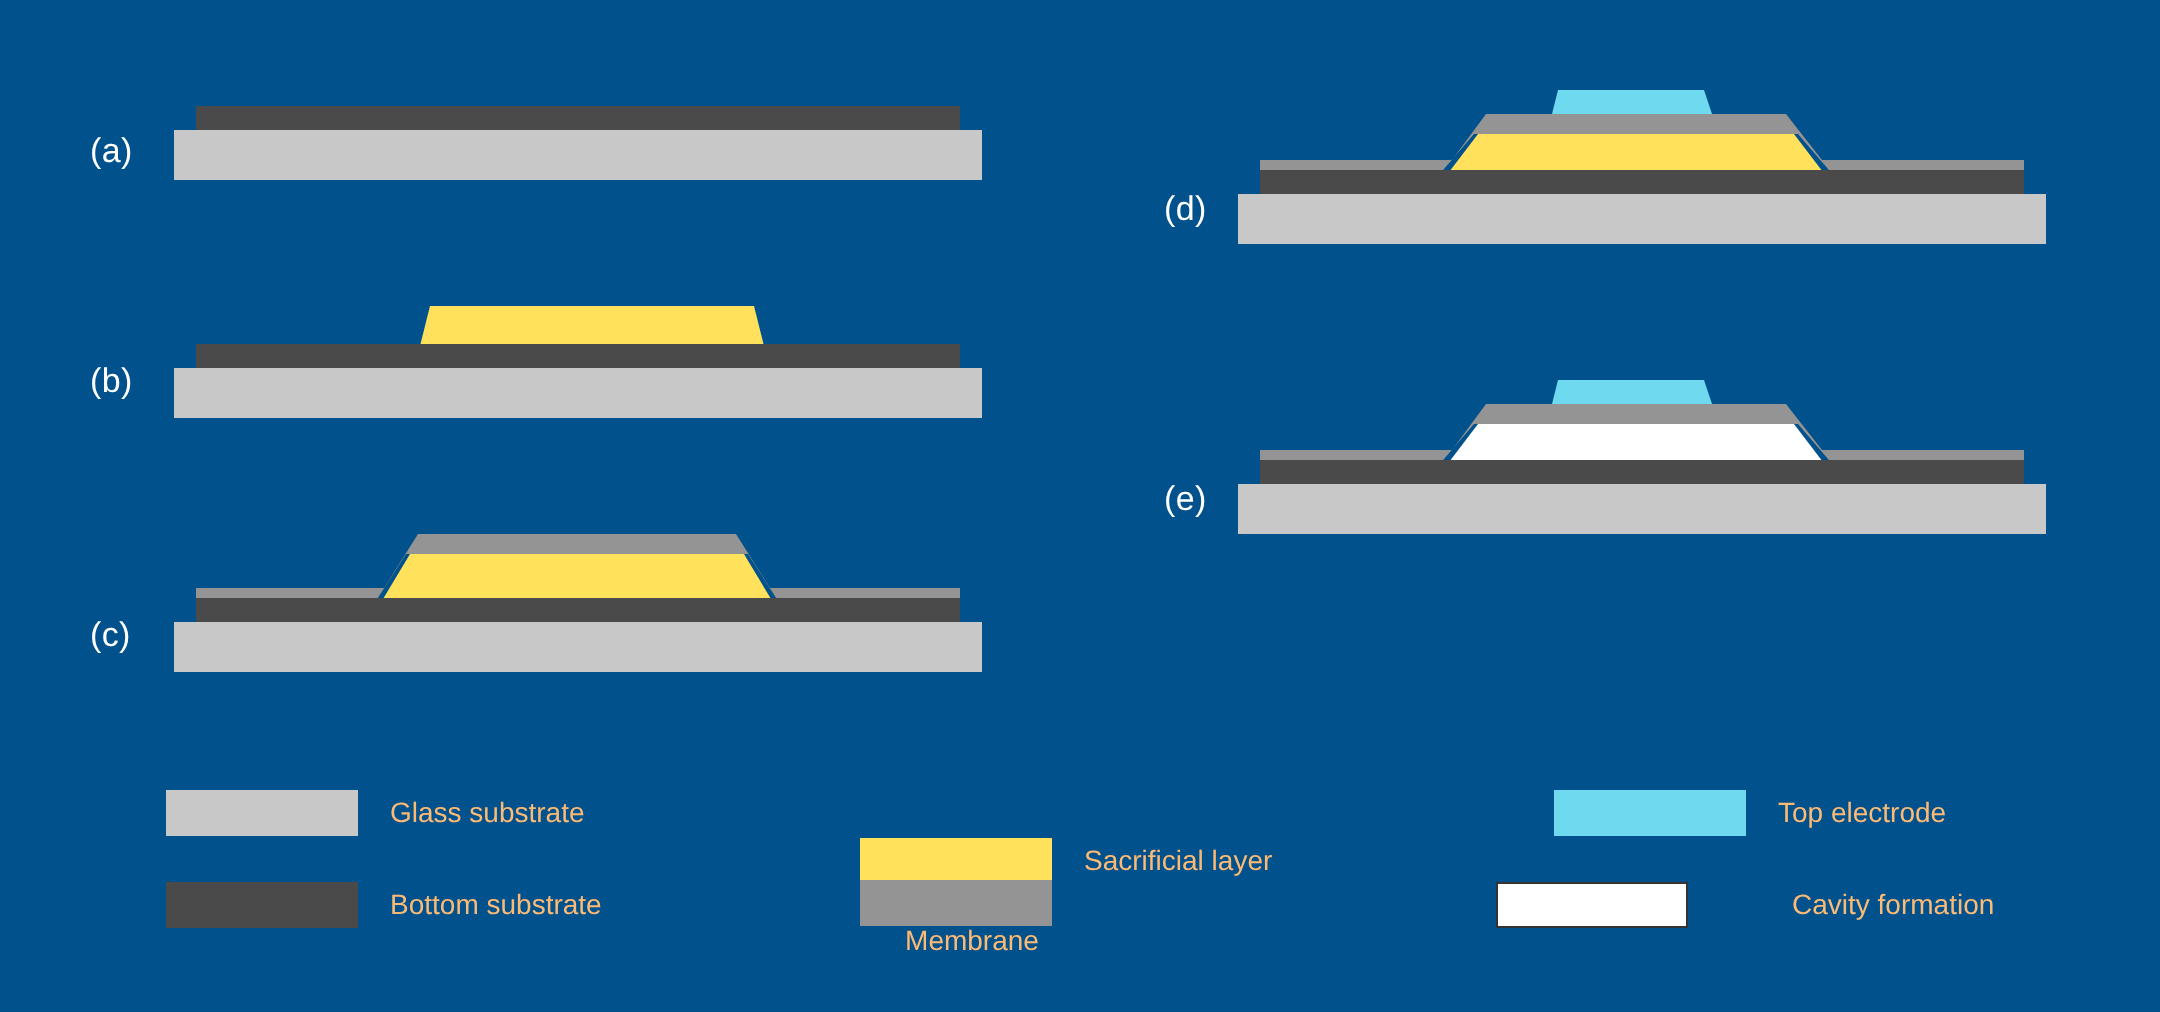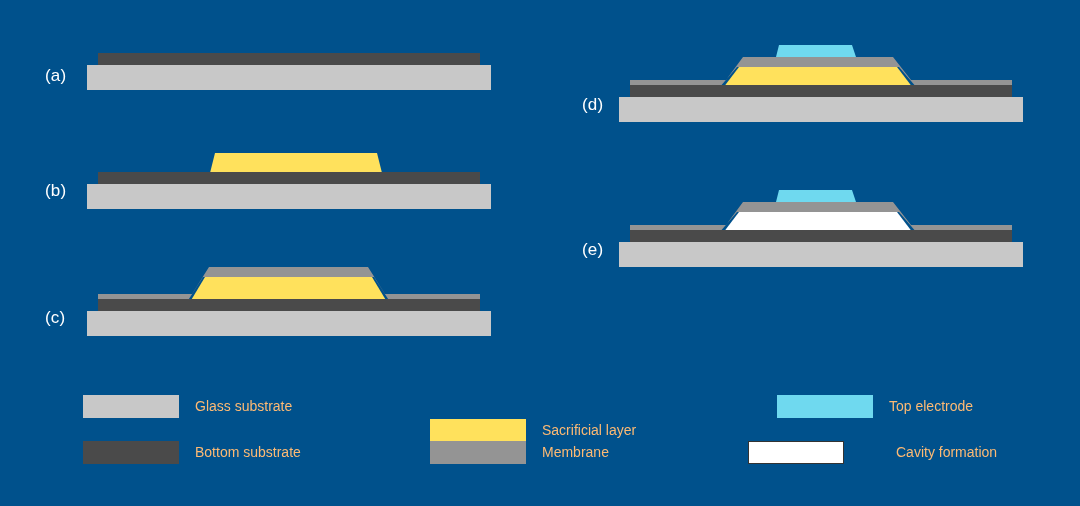--- a/index.html
+++ b/index.html
@@ -116,21 +116,21 @@
   <div class="legend-item" style="left:83px; top:440px;">
     <div class="legend-swatch" style="background:#4a4a4a;"></div>
     <div class="legend-label">Bottom substrate</div>
   </div>
 
   <div class="legend-item" style="left:430px; top:394px;margin-top:24px;">
     <div class="legend-swatch" style="background:#ffe15c;"></div>
     <div class="legend-label">Sacrificial layer</div>
   </div>
 
-  <div class="legend-item" style="left:430px; top:440px;">
+  <div class="legend-item" style="left:430px; top:440px;flex-direction:column;">
     <div class="legend-swatch" style="background:#949494;"></div>
     <div class="legend-label">Membrane</div>
   </div>
 
   <div class="legend-item" style="left:777px; top:394px;">
     <div class="legend-swatch" style="background:#6fd9ef;"></div>
     <div class="legend-label">Top electrode</div>
   </div>
 
   <div class="legend-item" style="left:748px; top:440px;gap:36px;">

